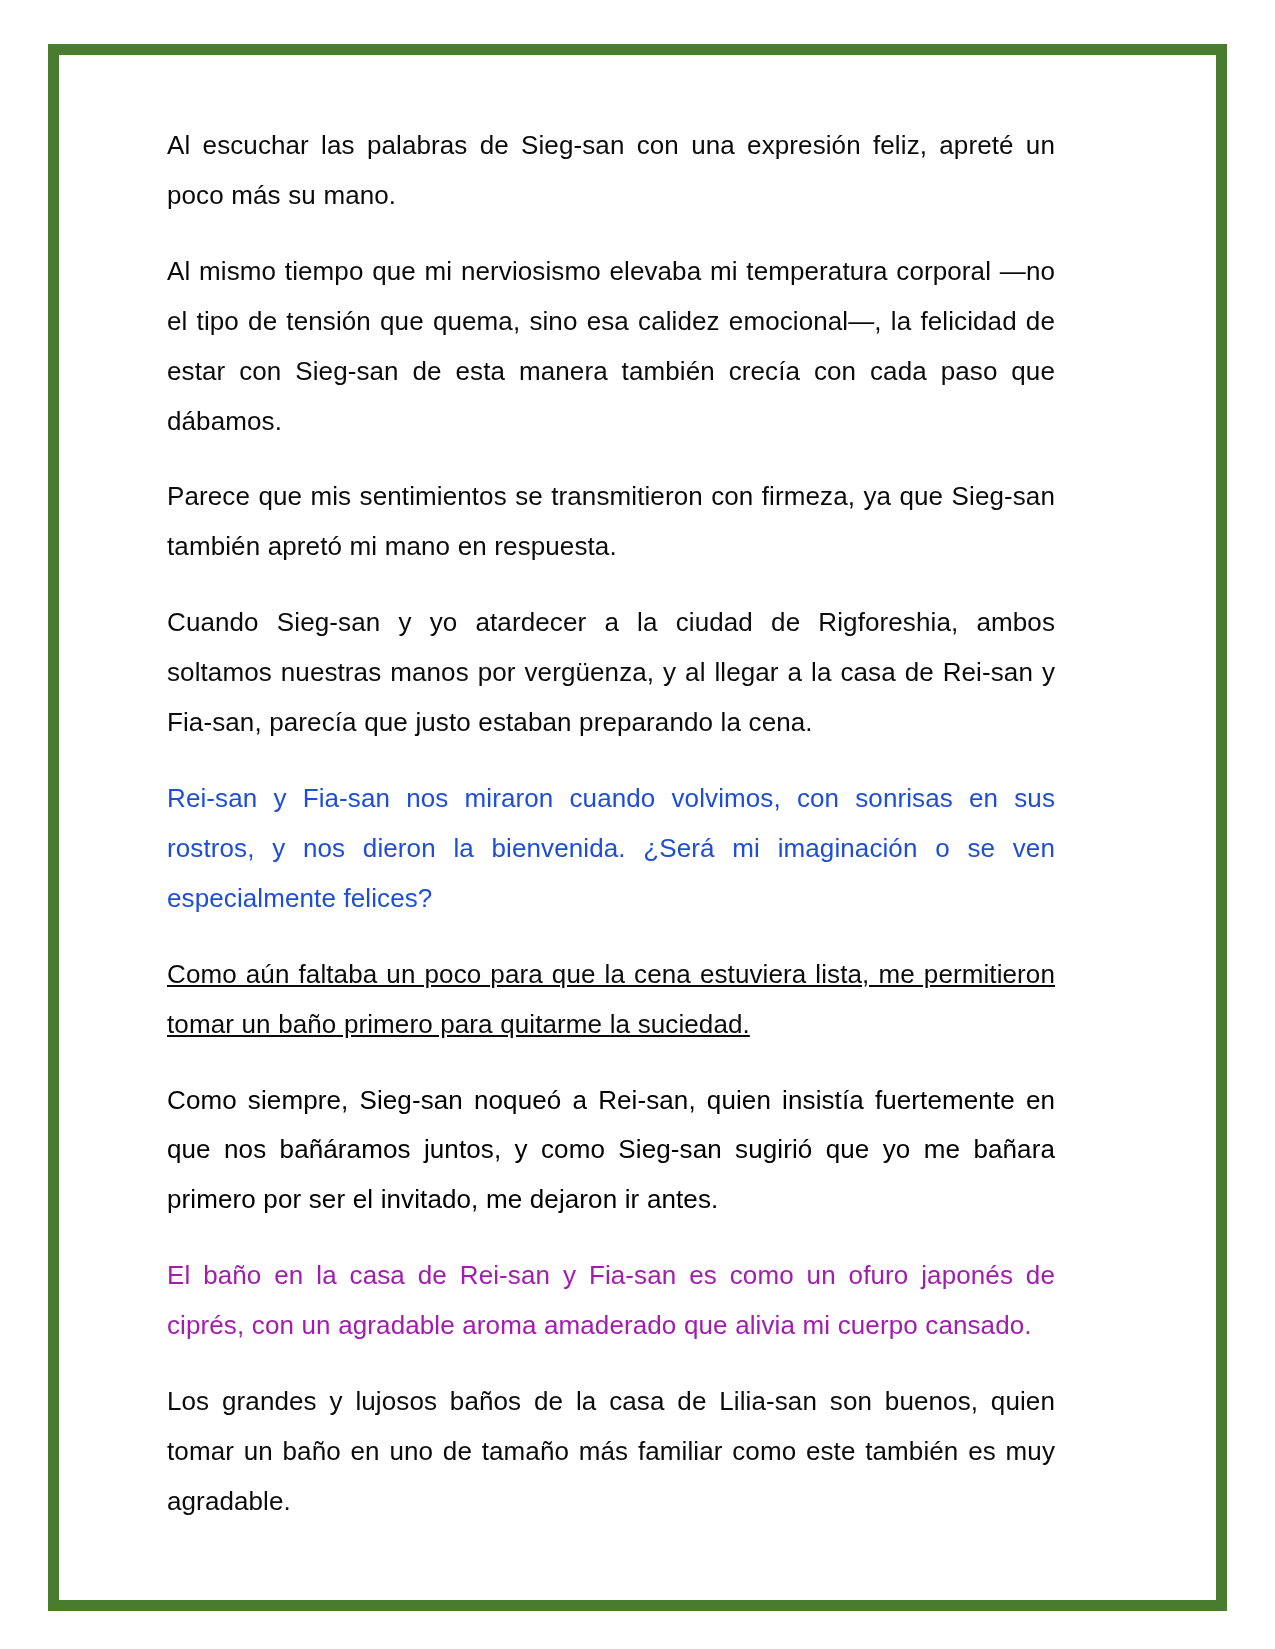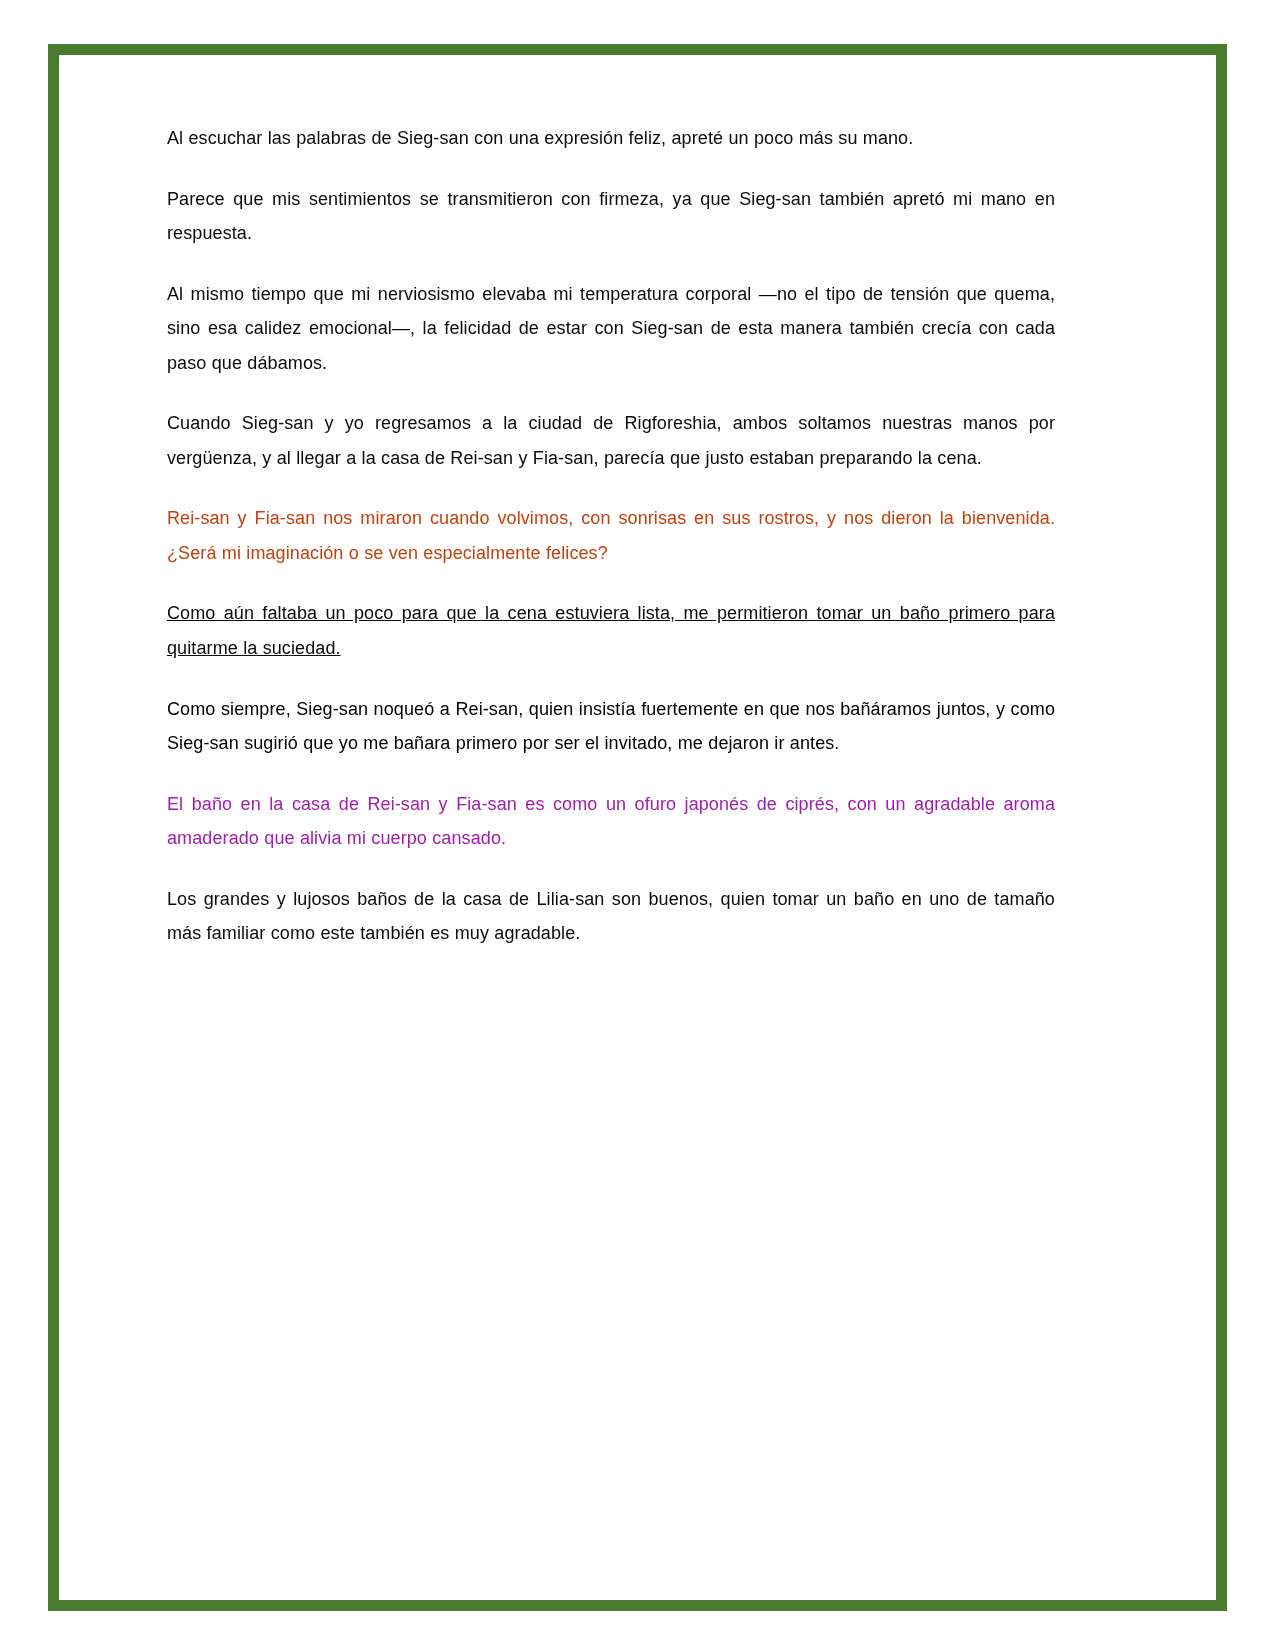--- a/index.html
+++ b/index.html
@@ -32,45 +32,45 @@
   .content {
     box-sizing: border-box;
     width: 100%;
     height: 100%;
     padding: 66px 92px 40px 108px;
   }
   .doc-body {
     max-width: 888px;
   }
   .para {
-    font-size: 18px;
+    font-size: 26px;
     line-height: 1.92;
     color: #0b0b0b;
     text-align: justify;
     text-justify: inter-word;
     margin: 0 0 26px 0;
     letter-spacing: 0.1px;
     word-spacing: 0.2px;
   }
   .para:last-child {
     margin-bottom: 0;
   }
 </style>
 </head>
 <body>
 
 <div class="page" style="background: rgb(255, 255, 255);">
   <div class="frame" style="border-color: rgb(74, 124, 47);">
     <div class="content">
       <div class="doc-body">
         <p class="para" style="color: rgb(11, 11, 11);">Al escuchar las palabras de Sieg-san con una expresión feliz, apreté un poco más su mano.</p>
+        <p class="para" style="color: rgb(11, 11, 11);">Al mismo tiempo que mi nerviosismo elevaba mi temperatura corporal —no el tipo de tensión que quema, sino esa calidez emocional—, la felicidad de estar con Sieg-san de esta manera también crecía con cada paso que dábamos.</p>
         <p class="para" style="color: rgb(11, 11, 11);">Parece que mis sentimientos se transmitieron con firmeza, ya que Sieg-san también apretó mi mano en respuesta.</p>
-        <p class="para" style="color: rgb(11, 11, 11);">Al mismo tiempo que mi nerviosismo elevaba mi temperatura corporal —no el tipo de tensión que quema, sino esa calidez emocional—, la felicidad de estar con Sieg-san de esta manera también crecía con cada paso que dábamos.</p>
-        <p class="para" style="color: rgb(11, 11, 11);">Cuando Sieg-san y yo regresamos a la ciudad de Rigforeshia, ambos soltamos nuestras manos por vergüenza, y al llegar a la casa de Rei-san y Fia-san, parecía que justo estaban preparando la cena.</p>
-        <p class="para" style="color: #c2410c;">Rei-san y Fia-san nos miraron cuando volvimos, con sonrisas en sus rostros, y nos dieron la bienvenida. ¿Será mi imaginación o se ven especialmente felices?</p>
+        <p class="para" style="color: rgb(11, 11, 11);">Cuando Sieg-san y yo atardecer a la ciudad de Rigforeshia, ambos soltamos nuestras manos por vergüenza, y al llegar a la casa de Rei-san y Fia-san, parecía que justo estaban preparando la cena.</p>
+        <p class="para" style="color: #1d4ed8;">Rei-san y Fia-san nos miraron cuando volvimos, con sonrisas en sus rostros, y nos dieron la bienvenida. ¿Será mi imaginación o se ven especialmente felices?</p>
         <p class="para" style="color: rgb(11, 11, 11); text-decoration: underline;">Como aún faltaba un poco para que la cena estuviera lista, me permitieron tomar un baño primero para quitarme la suciedad.</p>
         <p class="para" style="color: #000000;">Como siempre, Sieg-san noqueó a Rei-san, quien insistía fuertemente en que nos bañáramos juntos, y como Sieg-san sugirió que yo me bañara primero por ser el invitado, me dejaron ir antes.</p>
         <p class="para" style="color: #a21caf;">El baño en la casa de Rei-san y Fia-san es como un ofuro japonés de ciprés, con un agradable aroma amaderado que alivia mi cuerpo cansado.</p>
         <p class="para" style="color: rgb(11, 11, 11);">Los grandes y lujosos baños de la casa de Lilia-san son buenos, quien tomar un baño en uno de tamaño más familiar como este también es muy agradable.</p>
       </div>
     </div>
   </div>
 </div>
 
 </body></html>

